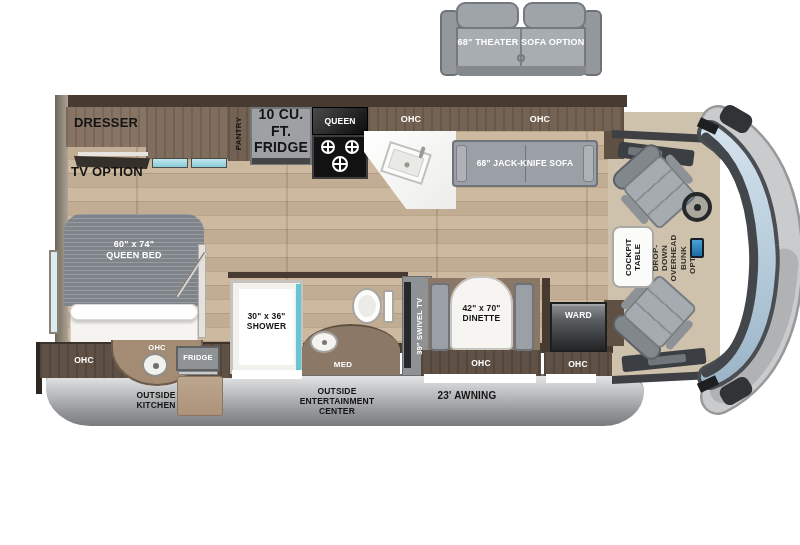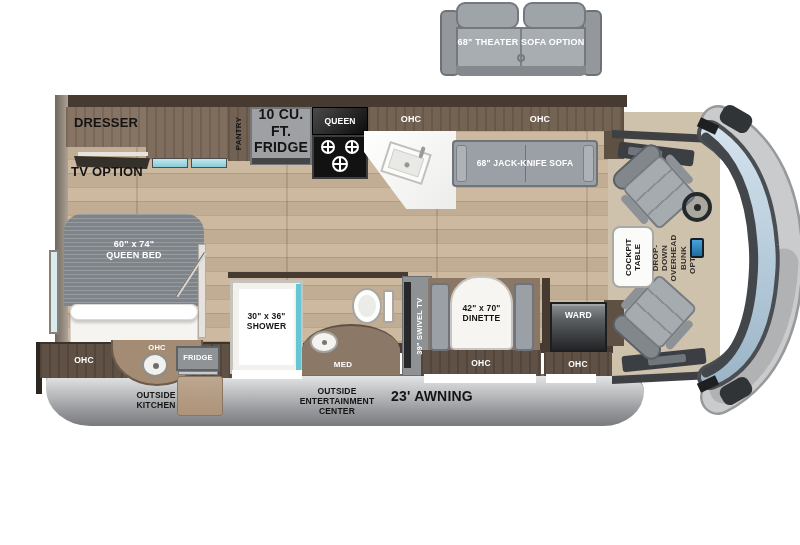--- a/index.html
+++ b/index.html
@@ -214,15 +214,15 @@
   <div class="abs" style="left:682px;top:192px;width:30px;height:30px;border:4px solid #26292c;border-radius:50%;background:rgba(72,96,120,.28);z-index:6;">
     <div class="abs" style="left:8px;top:8px;width:7px;height:7px;background:#26292c;border-radius:50%;"></div>
   </div>
   <div class="abs" style="left:690px;top:238px;width:14px;height:20px;background:linear-gradient(180deg,#48a3d8,#1f6ba0);border:2px solid #13202b;border-radius:2px;z-index:6;"></div>
 
   <div class="abs lbl" style="left:108px;top:386px;width:96px;height:28px;font-size:8.5px;z-index:6;">OUTSIDE
 KITCHEN</div>
   <div class="abs lbl" style="left:278px;top:381px;width:118px;height:40px;font-size:8.5px;z-index:6;">OUTSIDE
 ENTERTAINMENT
 CENTER</div>
-  <div class="abs lbl" style="left:384px;top:388px;width:96px;height:16px;font-size:14px;z-index:6;">23' AWNING</div>
+  <div class="abs lbl" style="left:419px;top:388px;width:96px;height:16px;font-size:10px;z-index:6;">23' AWNING</div>
 
 </div>
 
 </body></html>

